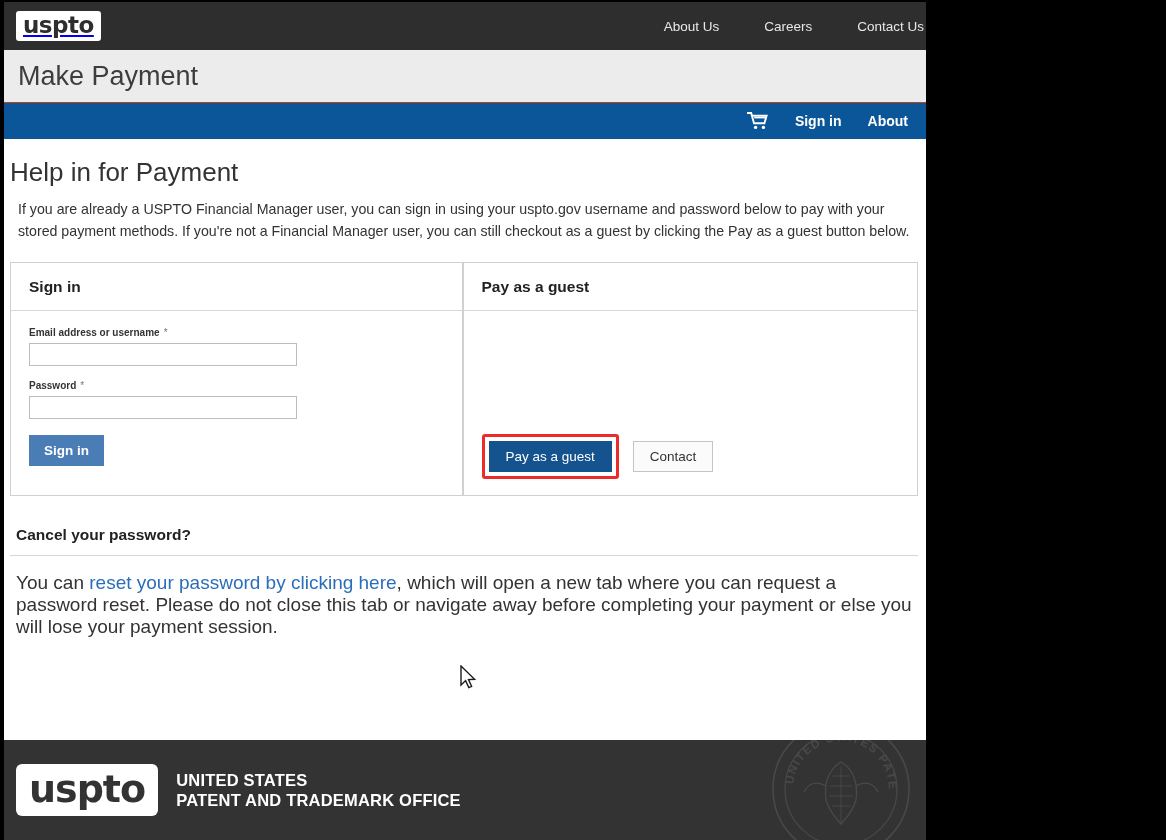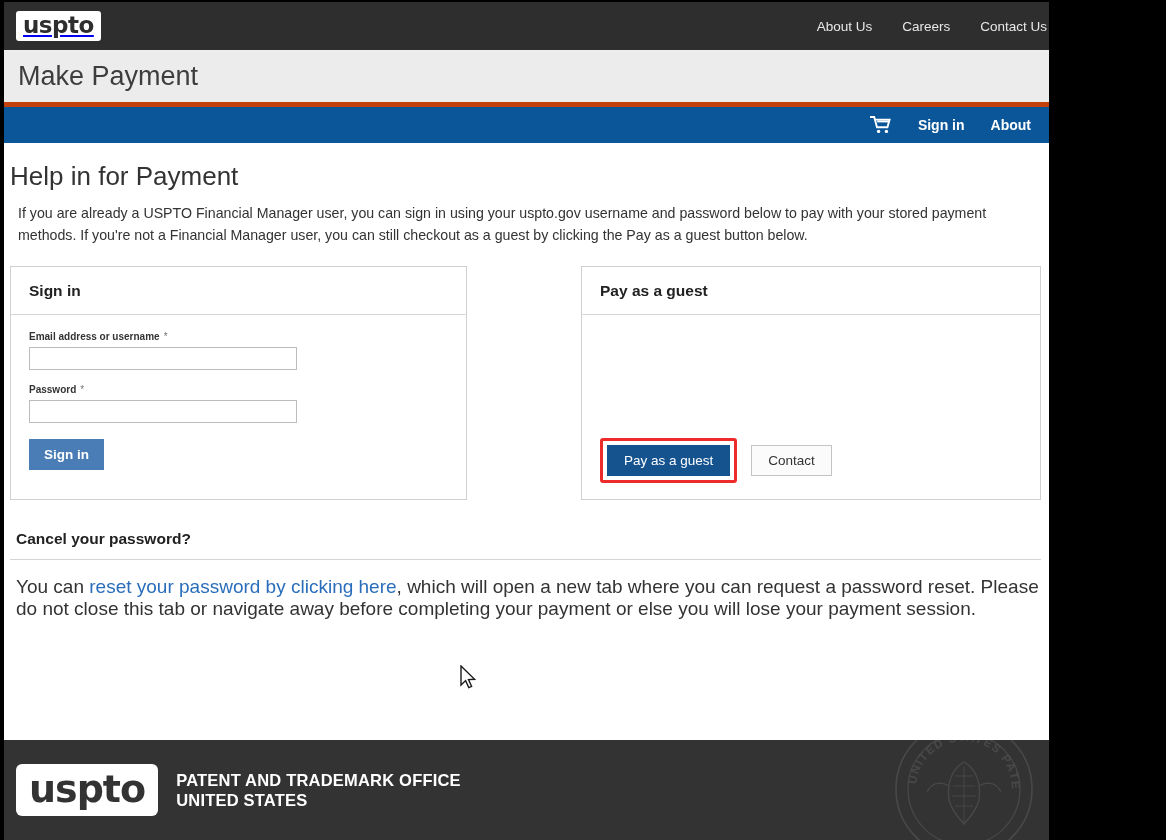--- a/index.html
+++ b/index.html
@@ -6,21 +6,21 @@
     margin: 0;
     padding: 0;
     background: #000;
   }
   body {
     font-family: "Liberation Sans", sans-serif;
     -webkit-font-smoothing: antialiased;
   }
   .viewport {
     position: relative;
-    width: 1049px;
+    width: 926px;
     height: 840px;
     overflow: hidden;
     background: #ffffff;
     border-left: 4px solid #000000;
     border-top: 2px solid #000000;
     box-sizing: border-box;
   }
 
   
   .topbar {
@@ -46,37 +46,37 @@
     letter-spacing: -0.5px;
     display: block;
   }
   .topnav {
     position: absolute;
     right: 0;
     top: 0;
     height: 48px;
     display: flex;
     align-items: center;
-    gap: 30px;
+    gap: 45px;
     padding-right: 2px;
   }
   .topnav a {
     color: #e8e8e8;
     font-size: 13.5px;
     text-decoration: none;
     white-space: nowrap;
   }
 
   
   .titleband {
     height: 52px;
     background: #ececec;
     display: flex;
     align-items: center;
-    border-bottom: 5px solid #c2410c;
+    border-bottom: 1px solid #c2410c;
   }
   .titleband .page-title {
     font-size: 27px;
     color: #3d3d3d;
     font-weight: normal;
     margin: 0;
     padding-left: 14px;
     line-height: 32px;
   }
 
@@ -395,22 +395,22 @@
       </text>
       <path d="M75 48 C62 56 58 70 60 86 C64 100 72 106 75 110 C78 106 86 100 90 86 C92 70 88 56 75 48 Z" fill="none" stroke="#ffffff" stroke-width="1.3"></path>
       <path d="M60 72 C50 66 42 70 38 78 M90 72 C100 66 108 70 112 78" fill="none" stroke="#ffffff" stroke-width="1.2"></path>
       <path d="M75 52 L75 108 M66 62 L84 62 M64 72 L86 72 M63 82 L87 82 M66 92 L84 92" fill="none" stroke="#ffffff" stroke-width="0.9"></path>
     </svg>
     <div class="footer-inner">
       <div class="footer-logo">
         <span class="logo-text">uspto</span>
       </div>
       <div class="footer-agency">
+        <div>UNITED STATES</div>
         <div>PATENT AND TRADEMARK OFFICE</div>
-        <div>UNITED STATES</div>
       </div>
     </div>
   </footer>
 
   <svg class="cursor" id="mouse-cursor" width="20" height="28" viewBox="0 0 20 28" aria-hidden="true" style="left: 455px; top: 663px;">
     <path d="M2 1 L2 20 L6.6 15.6 L9.8 22.6 L12.6 21.3 L9.5 14.6 L15.6 14.3 Z" fill="#ffffff" stroke="#1b1b1b" stroke-width="1.4" stroke-linejoin="miter"></path>
   </svg>
 
 </div>
 

